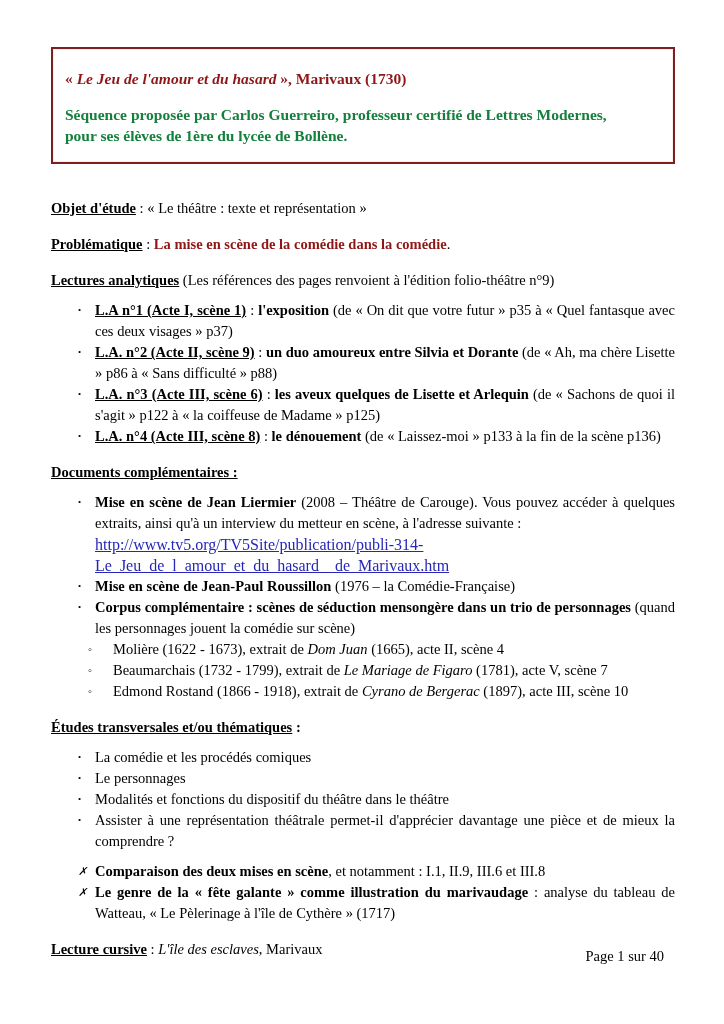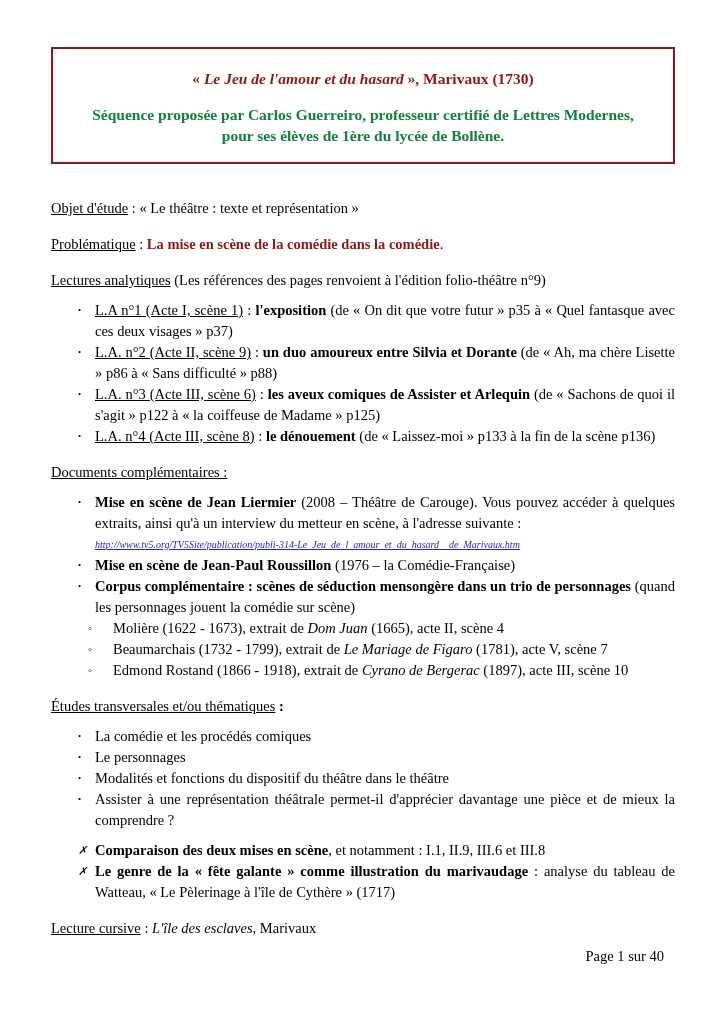--- a/index.html
+++ b/index.html
@@ -11,59 +11,58 @@
     background:#ffffff;
     font-family:"Liberation Serif","DejaVu Serif",serif;
     color:#000000;
     font-size:14.5px;
     line-height:21px;
   }
   .header-box{
     box-sizing:border-box;
     border:2px solid #7e1f1f;
     box-shadow:inset 0 0 0 1px #f6eded;
-    text-align:center;
+    text-align:left;
     padding:20px 12px 16px 12px;
   }
   .header-title{
     color:#8f1616;
     font-weight:bold;
     font-size:15.5px;
     line-height:19px;
     margin:0;
   }
   .header-sub{
     color:#15803d;
     font-weight:bold;
     font-size:15.5px;
     line-height:21px;
     margin:16px 0 0 0;
   }
   .line{margin:15px 0 0 0;}
   .first-line{margin-top:34px;}
-  .h{font-weight:normal;text-decoration:underline;}
+  .h{font-weight:bold;text-decoration:underline;}
   .bold{font-weight:bold;margin-top:28px;}
   .it{font-style:italic;}
   .red{color:#8f1616;font-weight:bold;}
   ul{list-style:none;margin:9px 0 0 0;padding:0;}
   li{position:relative;padding-left:44px;text-align:justify;}
   .b1{position:absolute;left:27px;top:0;font-size:9px;line-height:21px;}
   .b1.cross{font-size:11px;font-style:italic;}
   ul.sub{margin:0;}
   ul.sub li{padding-left:18px;text-align:left;}
   .b2{position:absolute;left:-7px;top:0;font-size:11px;line-height:21px;}
   .url{
     display:block;
     color:#2626b8;
     text-decoration:underline;
-    font-size:10px;
+    font-size:16px;
     line-height:21px;
     cursor:pointer;
     text-align:left;
-    font-style:italic;
   }
   .footer{
     position:absolute;
     top:946px;right:60px;
     font-size:14.5px;
   }
 </style>
 </head>
 <body>
 
@@ -81,21 +80,21 @@
   <p class="line"><span class="h">Lectures analytiques</span><span> (Les références des pages renvoient à l'édition folio-théâtre n°9)</span></p>
 
   <ul>
     <li>
       <span class="b1">•</span><span class="h">L.A n°1 (Acte I, scène 1)</span><span> : </span><span class="bold">l'exposition</span><span> (de « On dit que votre futur » p35 à « Quel fantasque avec ces deux visages » p37)</span>
     </li>
     <li>
       <span class="b1">•</span><span class="h">L.A. n°2 (Acte II, scène 9)</span><span> : </span><span class="bold">un duo amoureux entre Silvia et Dorante</span><span> (de « Ah, ma chère Lisette » p86 à « Sans difficulté » p88)</span>
     </li>
     <li>
-      <span class="b1">•</span><span class="h">L.A. n°3 (Acte III, scène 6)</span><span> : </span><span class="bold">les aveux comiques de Assister et Arlequin</span><span> (de « Sachons de quoi il s'agit » p122 à « la coiffeuse de Madame » p125)</span>
+      <span class="b1">•</span><span class="h">L.A. n°3 (Acte III, scène 6)</span><span> : </span><span class="bold">les aveux quelques de Lisette et Arlequin</span><span> (de « Sachons de quoi il s'agit » p122 à « la coiffeuse de Madame » p125)</span>
     </li>
     <li>
       <span class="b1">•</span><span class="h">L.A. n°4 (Acte III, scène 8)</span><span> : </span><span class="bold">le dénouement</span><span> (de « Laissez-moi » p133 à la fin de la scène p136)</span>
     </li>
   </ul>
 
   <p class="line"><span class="h">Documents complémentaires :</span></p>
 
   <ul>
     <li>

